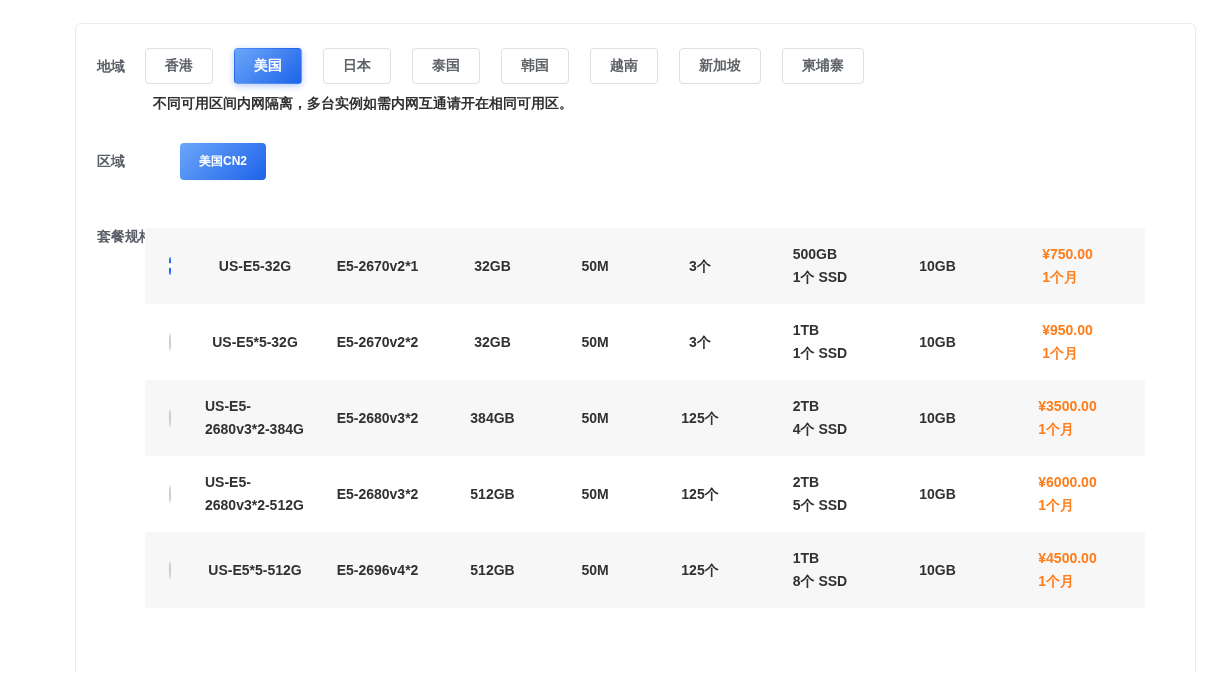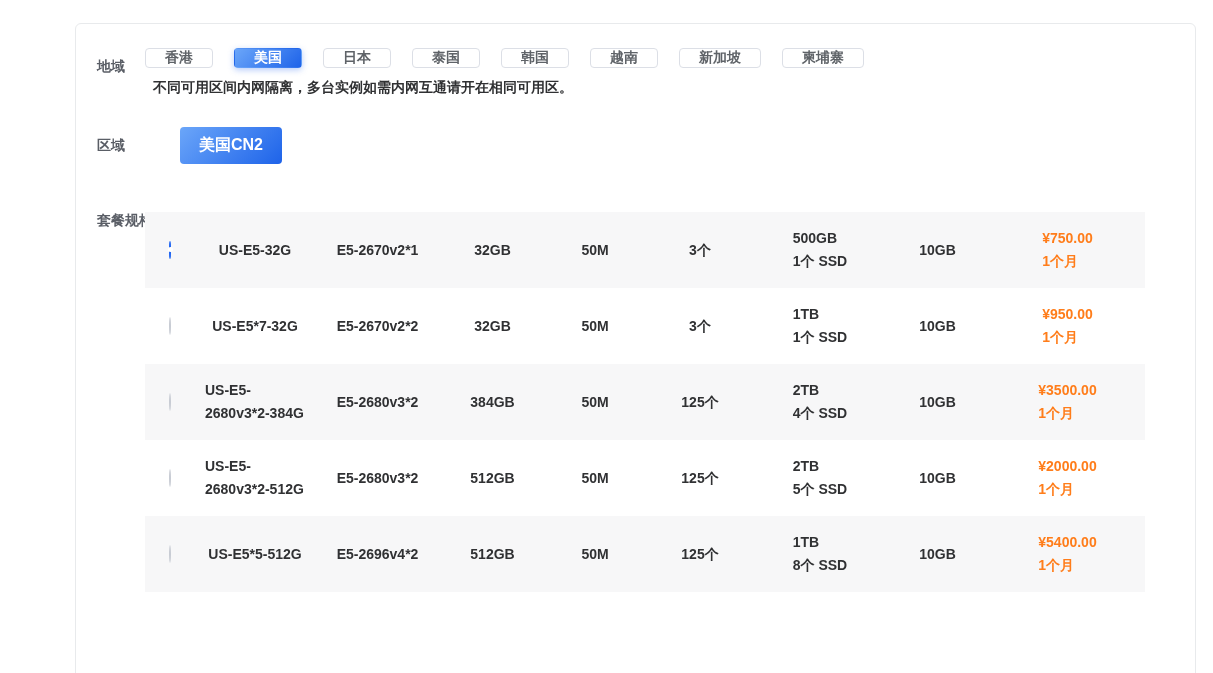--- a/index.html
+++ b/index.html
@@ -9,33 +9,33 @@
   .card { position:absolute; left:75px; top:23px; width:1121px; height:860px;
     border:1px solid #e8eaec; border-radius:6px; background:#fff; }
 
   .form-row { display:flex; align-items:flex-start;font-weight:bold; }
   .form-label { width:69px; color:#5a5e66; padding-left:21px; white-space:nowrap; }
 
   
   .row-region { margin-top:24px; }
   .row-region .form-label { padding-top:10px; }
   .btn-group { display:flex; gap:21px; flex-wrap:nowrap; }
-  .opt-btn { height:20px; padding:0 19px; background:#fff; border:1px solid #dcdfe6;
+  .opt-btn { height:36px; padding:0 19px; background:#fff; border:1px solid #dcdfe6;
     border-radius:4px; color:#5f6368; font-size:14px; display:flex; align-items:center;
     justify-content:center; cursor:pointer; white-space:nowrap; }
   .opt-btn.on { background:linear-gradient(135deg,#6ba6f9 0%,#1e63e9 100%);
     border-color:transparent; color:#fff; box-shadow:0 2px 6px rgba(45,108,240,.35);text-align:center; }
 
   .hint { margin:11px 0 0 90px; color:#303133; }
 
   .row-zone { margin-top:30px;gap:35px; }
   .row-zone .form-label { padding-top:10px; }
   .zone-btn { height:37px; padding:0 19px; border-radius:4px; border:none;
     background:linear-gradient(135deg,#6ba6f9 0%,#1e63e9 100%); color:#fff;
-    font-size:16px; display:flex; align-items:center; justify-content:center; cursor:pointer; }
+    font-size:12px; display:flex; align-items:center; justify-content:center; cursor:pointer; }
 
   .row-plans { margin-top:33px; }
   .row-plans .form-label { padding-top:15px; }
 
   .plan-table { width:1000px; }
   .grid-row { display:grid;
     grid-template-columns:50px 120px 125px 105px 100px 110px 130px 105px 155px;
     align-items:center; }
   .thead { position:relative; height:47px; background:#1747bd; color:#fff; overflow:hidden; }
   .thead .cell { position:relative; z-index:2; text-align:center; }
@@ -97,21 +97,21 @@
           <div class="cell">32GB</div>
           <div class="cell">50M</div>
           <div class="cell">3个</div>
           <div class="cell"><span class="cell-left-block"><div>500GB</div><div>1个 SSD</div></span></div>
           <div class="cell">10GB</div>
           <div class="cell price-cell"><span class="cell-left-block"><div>¥750.00</div><div>1个月</div></span></div>
         </div>
 
         <div class="grid-row trow">
           <div class="cell"><span class="radio"></span></div>
-          <div class="cell"><span class="cell-left-block">US-E5*7-32G</span></div>
+          <div class="cell"><span class="cell-left-block">US-E5*5-32G</span></div>
           <div class="cell">E5-2670v2*2</div>
           <div class="cell">32GB</div>
           <div class="cell">50M</div>
           <div class="cell">3个</div>
           <div class="cell"><span class="cell-left-block"><div>1TB</div><div>1个 SSD</div></span></div>
           <div class="cell">10GB</div>
           <div class="cell price-cell"><span class="cell-left-block"><div>¥950.00</div><div>1个月</div></span></div>
         </div>
 
         <div class="grid-row trow striped">
@@ -128,31 +128,31 @@
 
         <div class="grid-row trow">
           <div class="cell"><span class="radio"></span></div>
           <div class="cell"><span class="cell-left-block">US-E5-2680v3*2-512G</span></div>
           <div class="cell">E5-2680v3*2</div>
           <div class="cell">512GB</div>
           <div class="cell">50M</div>
           <div class="cell">125个</div>
           <div class="cell"><span class="cell-left-block"><div>2TB</div><div>5个 SSD</div></span></div>
           <div class="cell">10GB</div>
-          <div class="cell price-cell"><span class="cell-left-block"><div>¥2000.00</div><div>1个月</div></span></div>
+          <div class="cell price-cell"><span class="cell-left-block"><div>¥6000.00</div><div>1个月</div></span></div>
         </div>
 
         <div class="grid-row trow striped">
           <div class="cell"><span class="radio"></span></div>
           <div class="cell"><span class="cell-left-block">US-E5*5-512G</span></div>
           <div class="cell">E5-2696v4*2</div>
           <div class="cell">512GB</div>
           <div class="cell">50M</div>
           <div class="cell">125个</div>
           <div class="cell"><span class="cell-left-block"><div>1TB</div><div>8个 SSD</div></span></div>
           <div class="cell">10GB</div>
-          <div class="cell price-cell"><span class="cell-left-block"><div>¥5400.00</div><div>1个月</div></span></div>
+          <div class="cell price-cell"><span class="cell-left-block"><div>¥4500.00</div><div>1个月</div></span></div>
         </div>
 
       </div>
     </div>
   </div>
 </div>
 
 </body></html>

